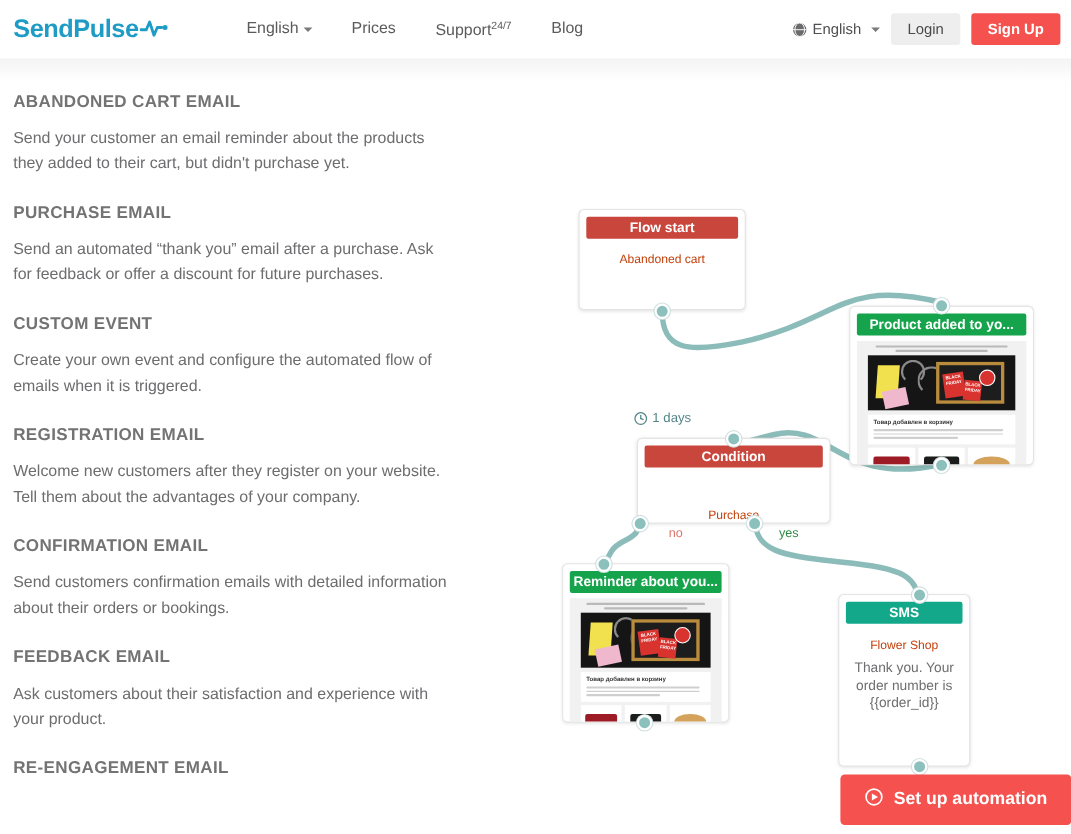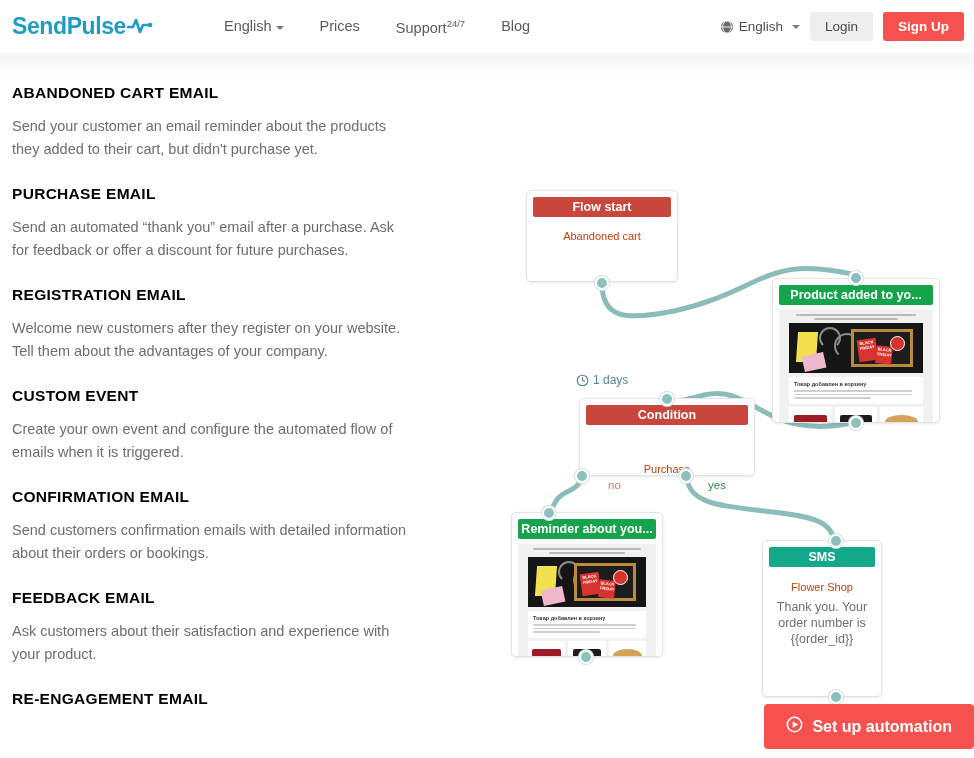--- a/index.html
+++ b/index.html
@@ -111,21 +111,21 @@
     position: absolute;
     top: 84px;
     left: 12px;
     width: 400px;
     z-index: 5;
   }
   .feature-block { margin-bottom: 24px; }
   .feature-title {
     font-size: 15.5px;
     font-weight: bold;
-    color: #000000;
+    color: #737373;
     letter-spacing: 0.3px;
     margin-bottom: 13px;
   }
   .feature-desc {
     font-size: 14.5px;
     line-height: 23px;
     color: #6d6d6f;
   }
 
   
@@ -375,27 +375,27 @@
     <div class="feature-title">ABANDONED CART EMAIL</div>
     <div class="feature-desc">Send your customer an email reminder about the products they added to their cart, but didn't purchase yet.</div>
   </div>
 
   <div class="feature-block">
     <div class="feature-title">PURCHASE EMAIL</div>
     <div class="feature-desc">Send an automated “thank you” email after a purchase. Ask for feedback or offer a discount for future purchases.</div>
   </div>
 
   <div class="feature-block">
+    <div class="feature-title">CUSTOM EVENT</div>
+    <div class="feature-desc">Create your own event and configure the automated flow of emails when it is triggered.</div>
+  </div>
+
+  <div class="feature-block">
     <div class="feature-title">REGISTRATION EMAIL</div>
     <div class="feature-desc">Welcome new customers after they register on your website. Tell them about the advantages of your company.</div>
-  </div>
-
-  <div class="feature-block">
-    <div class="feature-title">CUSTOM EVENT</div>
-    <div class="feature-desc">Create your own event and configure the automated flow of emails when it is triggered.</div>
   </div>
 
   <div class="feature-block">
     <div class="feature-title">CONFIRMATION EMAIL</div>
     <div class="feature-desc">Send customers confirmation emails with detailed information about their orders or bookings.</div>
   </div>
 
   <div class="feature-block">
     <div class="feature-title">FEEDBACK EMAIL</div>
     <div class="feature-desc">Ask customers about their satisfaction and experience with your product.</div>

